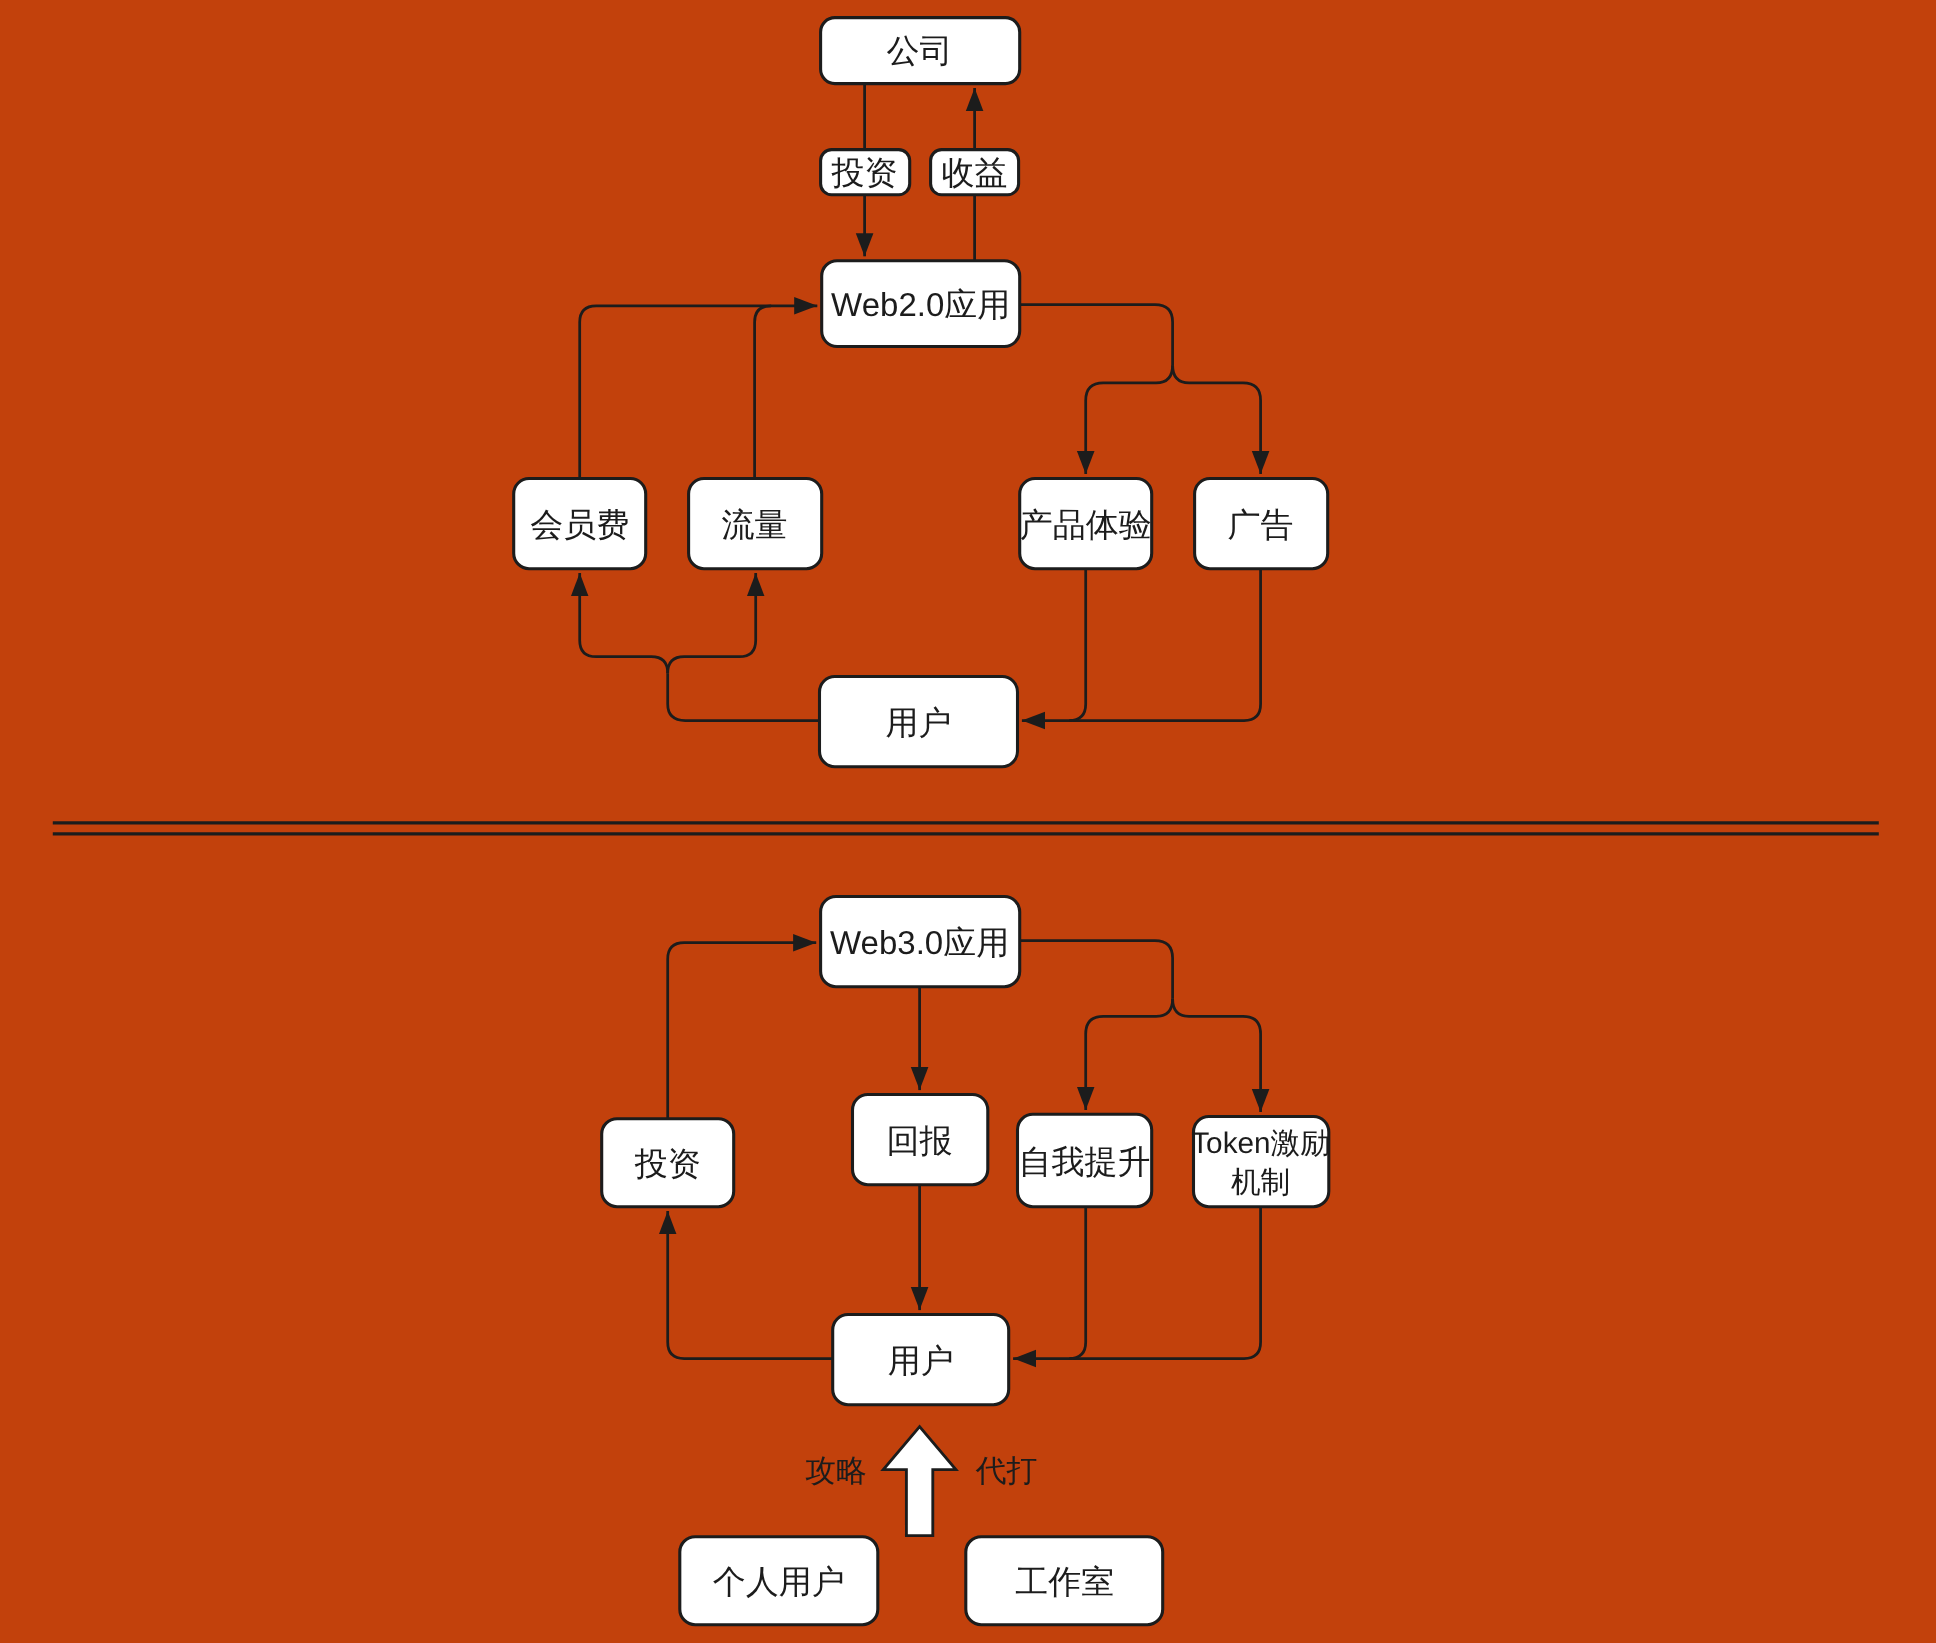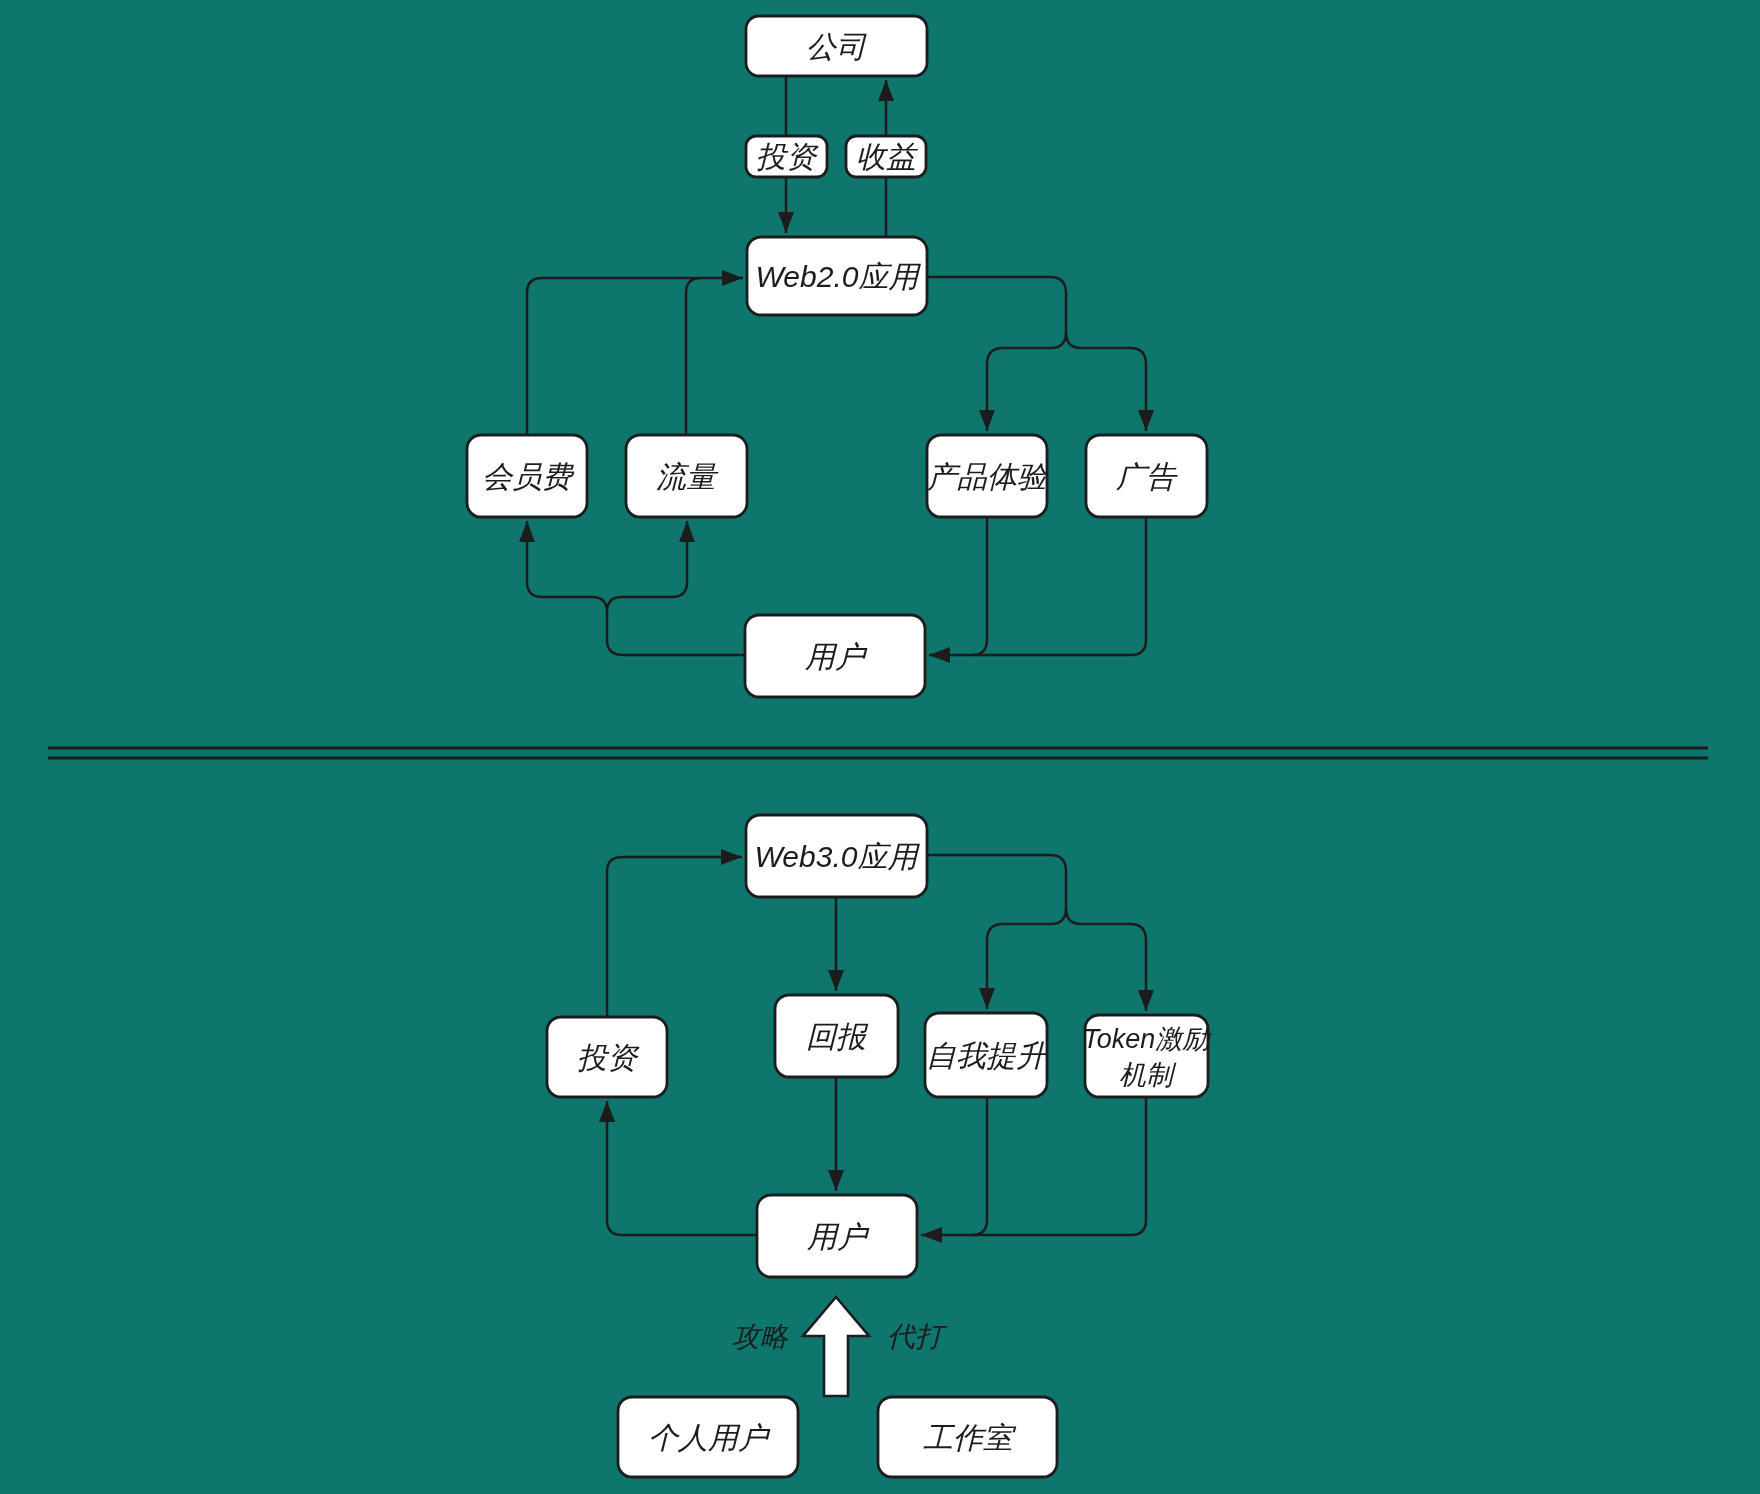--- a/index.html
+++ b/index.html
@@ -5,23 +5,22 @@
   html, body {
     margin: 0;
     padding: 0;
     background: #ffffff;
     font-family: "Liberation Sans", "DejaVu Sans", sans-serif;
   }
   .stage {
     position: relative;
     width: 1760px;
     height: 1494px;
-    background: #0f766e;
+    background: #c2410c;
     overflow: hidden;
-    font-style: italic;
   }
   svg { display: block; }
   .node-box {
     fill: #ffffff;
     stroke: #1c1c1c;
     stroke-width: 2.8;
   }
   .edge {
     fill: none;
     stroke: #1c1c1c;

